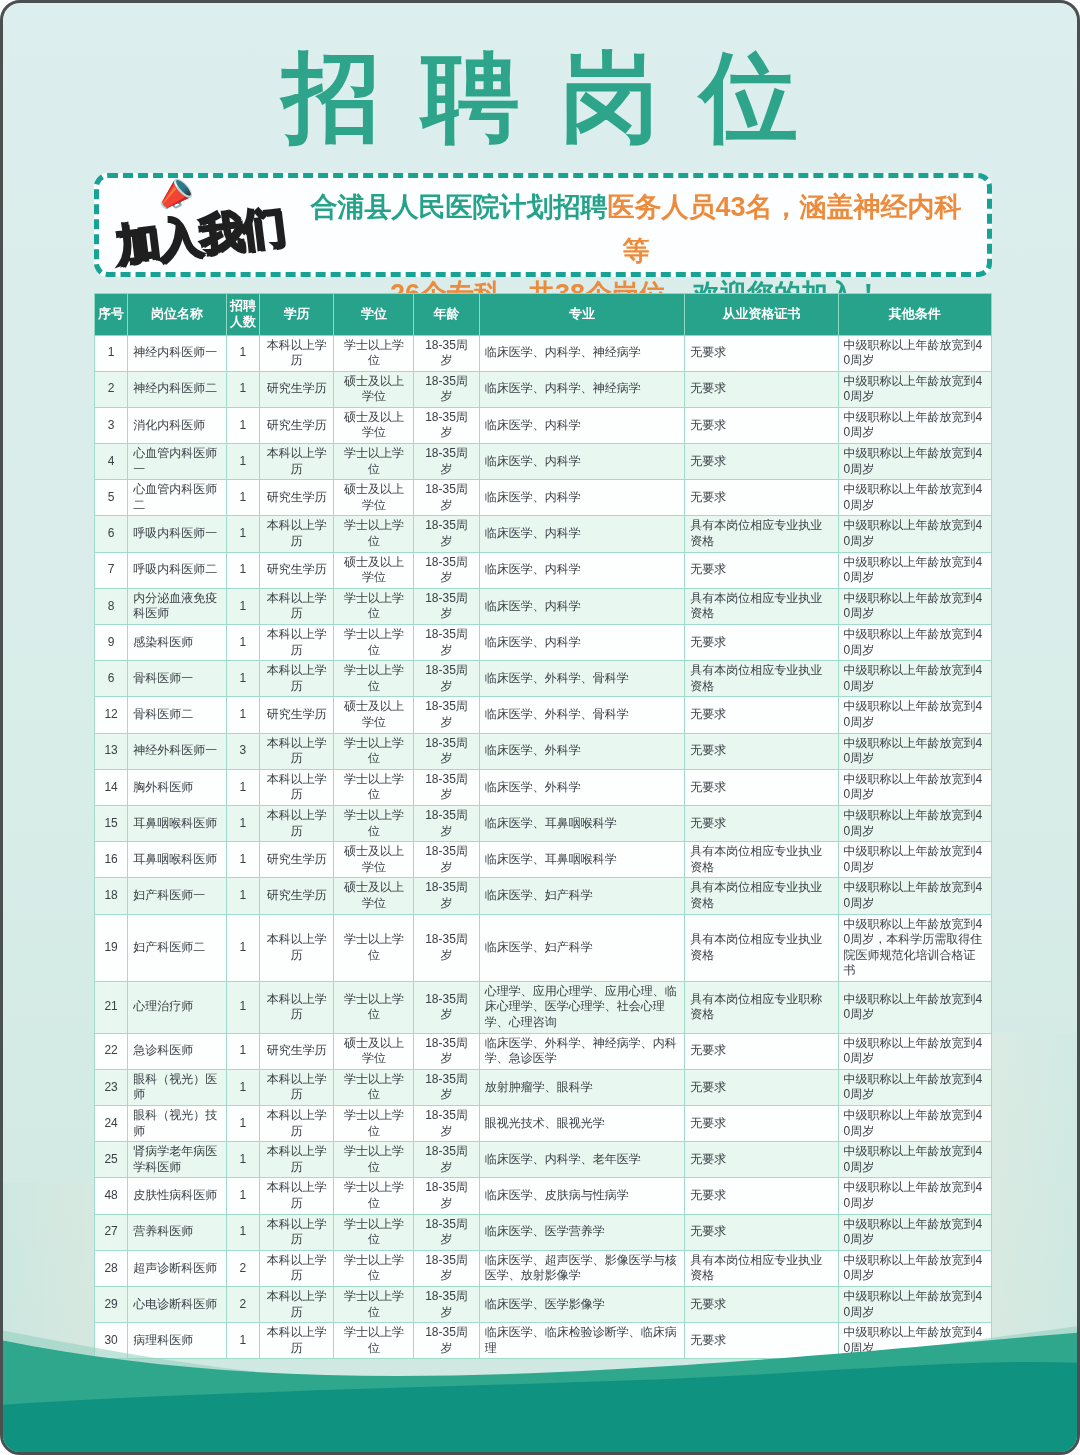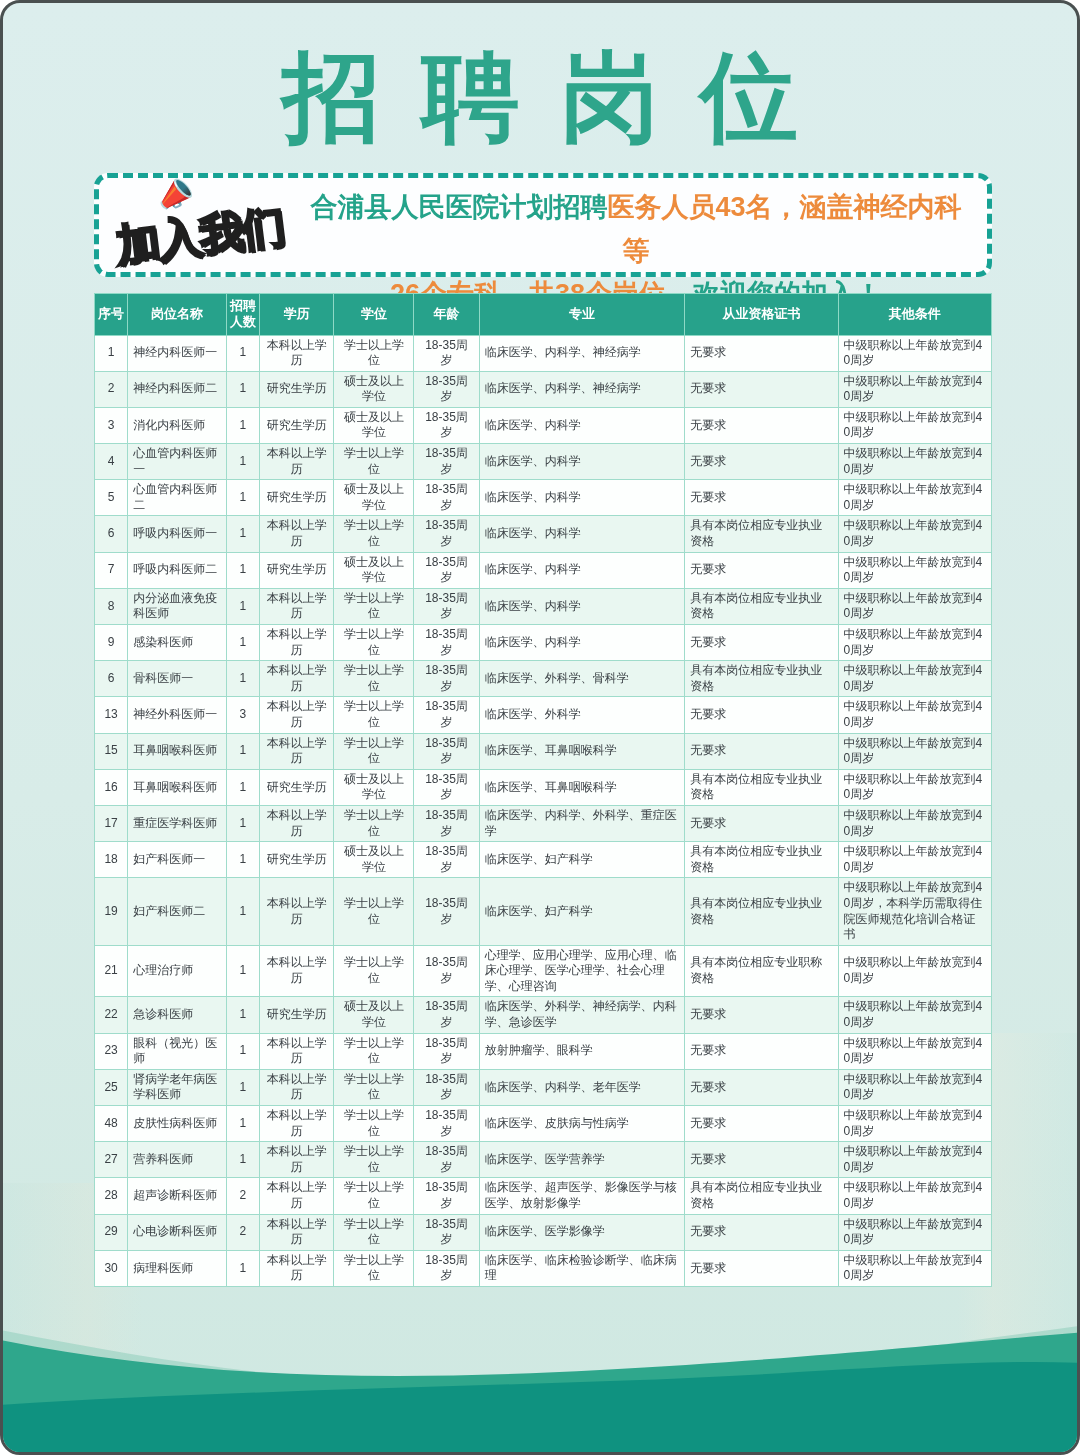--- a/index.html
+++ b/index.html
@@ -212,31 +212,53 @@
             <td>骨科医师一</td>
             <td class="c">1</td>
             <td class="c">本科以上学历</td>
             <td class="c">学士以上学位</td>
             <td class="c">18-35周岁</td>
             <td>临床医学、外科学、骨科学</td>
             <td>具有本岗位相应专业执业资格</td>
             <td>中级职称以上年龄放宽到40周岁</td>
           </tr>
           <tr>
+            <td class="c">12</td>
+            <td>骨科医师二</td>
+            <td class="c">1</td>
+            <td class="c">研究生学历</td>
+            <td class="c">硕士及以上学位</td>
+            <td class="c">18-35周岁</td>
+            <td>临床医学、外科学、骨科学</td>
+            <td>无要求</td>
+            <td>中级职称以上年龄放宽到40周岁</td>
+          </tr>
+          <tr>
             <td class="c">13</td>
             <td>神经外科医师一</td>
             <td class="c">3</td>
             <td class="c">本科以上学历</td>
             <td class="c">学士以上学位</td>
             <td class="c">18-35周岁</td>
             <td>临床医学、外科学</td>
             <td>无要求</td>
             <td>中级职称以上年龄放宽到40周岁</td>
           </tr>
           <tr>
+            <td class="c">14</td>
+            <td>胸外科医师</td>
+            <td class="c">1</td>
+            <td class="c">本科以上学历</td>
+            <td class="c">学士以上学位</td>
+            <td class="c">18-35周岁</td>
+            <td>临床医学、外科学</td>
+            <td>无要求</td>
+            <td>中级职称以上年龄放宽到40周岁</td>
+          </tr>
+          <tr>
             <td class="c">15</td>
             <td>耳鼻咽喉科医师</td>
             <td class="c">1</td>
             <td class="c">本科以上学历</td>
             <td class="c">学士以上学位</td>
             <td class="c">18-35周岁</td>
             <td>临床医学、耳鼻咽喉科学</td>
             <td>无要求</td>
             <td>中级职称以上年龄放宽到40周岁</td>
           </tr>
@@ -245,31 +267,20 @@
             <td>耳鼻咽喉科医师</td>
             <td class="c">1</td>
             <td class="c">研究生学历</td>
             <td class="c">硕士及以上学位</td>
             <td class="c">18-35周岁</td>
             <td>临床医学、耳鼻咽喉科学</td>
             <td>具有本岗位相应专业执业资格</td>
             <td>中级职称以上年龄放宽到40周岁</td>
           </tr>
           <tr>
-            <td class="c">17</td>
-            <td>重症医学科医师</td>
-            <td class="c">1</td>
-            <td class="c">本科以上学历</td>
-            <td class="c">学士以上学位</td>
-            <td class="c">18-35周岁</td>
-            <td>临床医学、内科学、外科学、重症医学</td>
-            <td>无要求</td>
-            <td>中级职称以上年龄放宽到40周岁</td>
-          </tr>
-          <tr>
             <td class="c">18</td>
             <td>妇产科医师一</td>
             <td class="c">1</td>
             <td class="c">研究生学历</td>
             <td class="c">硕士及以上学位</td>
             <td class="c">18-35周岁</td>
             <td>临床医学、妇产科学</td>
             <td>具有本岗位相应专业执业资格</td>
             <td>中级职称以上年龄放宽到40周岁</td>
           </tr>
@@ -307,20 +318,31 @@
             <td>中级职称以上年龄放宽到40周岁</td>
           </tr>
           <tr>
             <td class="c">23</td>
             <td>眼科（视光）医师</td>
             <td class="c">1</td>
             <td class="c">本科以上学历</td>
             <td class="c">学士以上学位</td>
             <td class="c">18-35周岁</td>
             <td>放射肿瘤学、眼科学</td>
+            <td>无要求</td>
+            <td>中级职称以上年龄放宽到40周岁</td>
+          </tr>
+          <tr>
+            <td class="c">24</td>
+            <td>眼科（视光）技师</td>
+            <td class="c">1</td>
+            <td class="c">本科以上学历</td>
+            <td class="c">学士以上学位</td>
+            <td class="c">18-35周岁</td>
+            <td>眼视光技术、眼视光学</td>
             <td>无要求</td>
             <td>中级职称以上年龄放宽到40周岁</td>
           </tr>
           <tr>
             <td class="c">25</td>
             <td>肾病学老年病医学科医师</td>
             <td class="c">1</td>
             <td class="c">本科以上学历</td>
             <td class="c">学士以上学位</td>
             <td class="c">18-35周岁</td>

